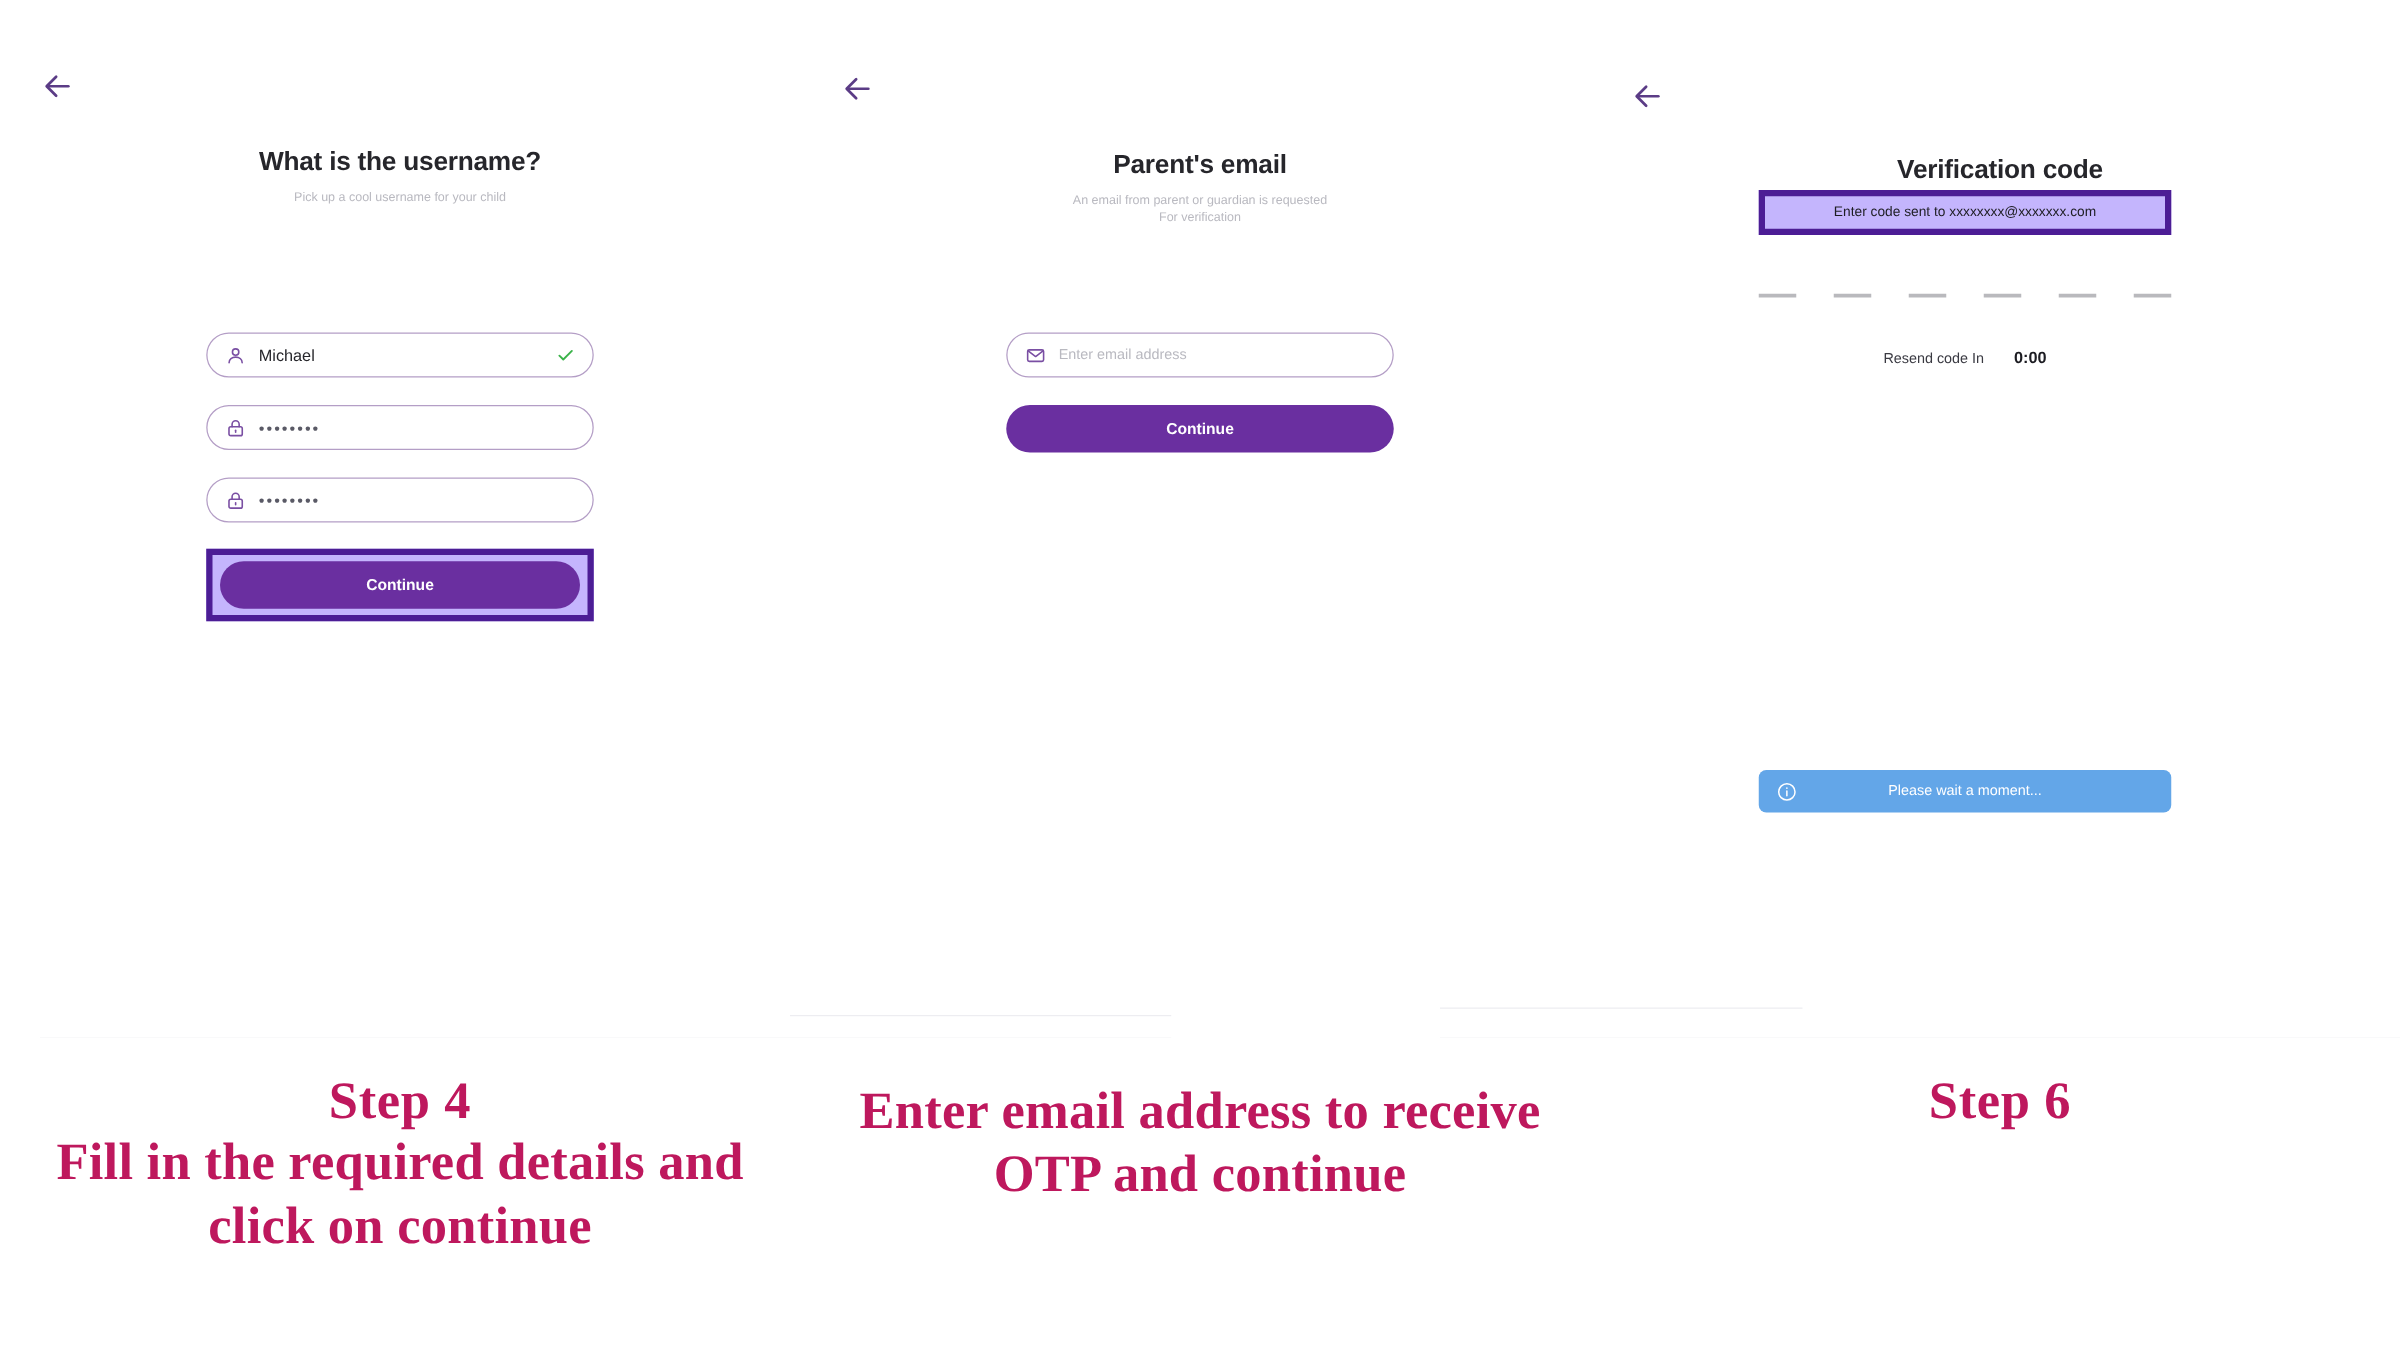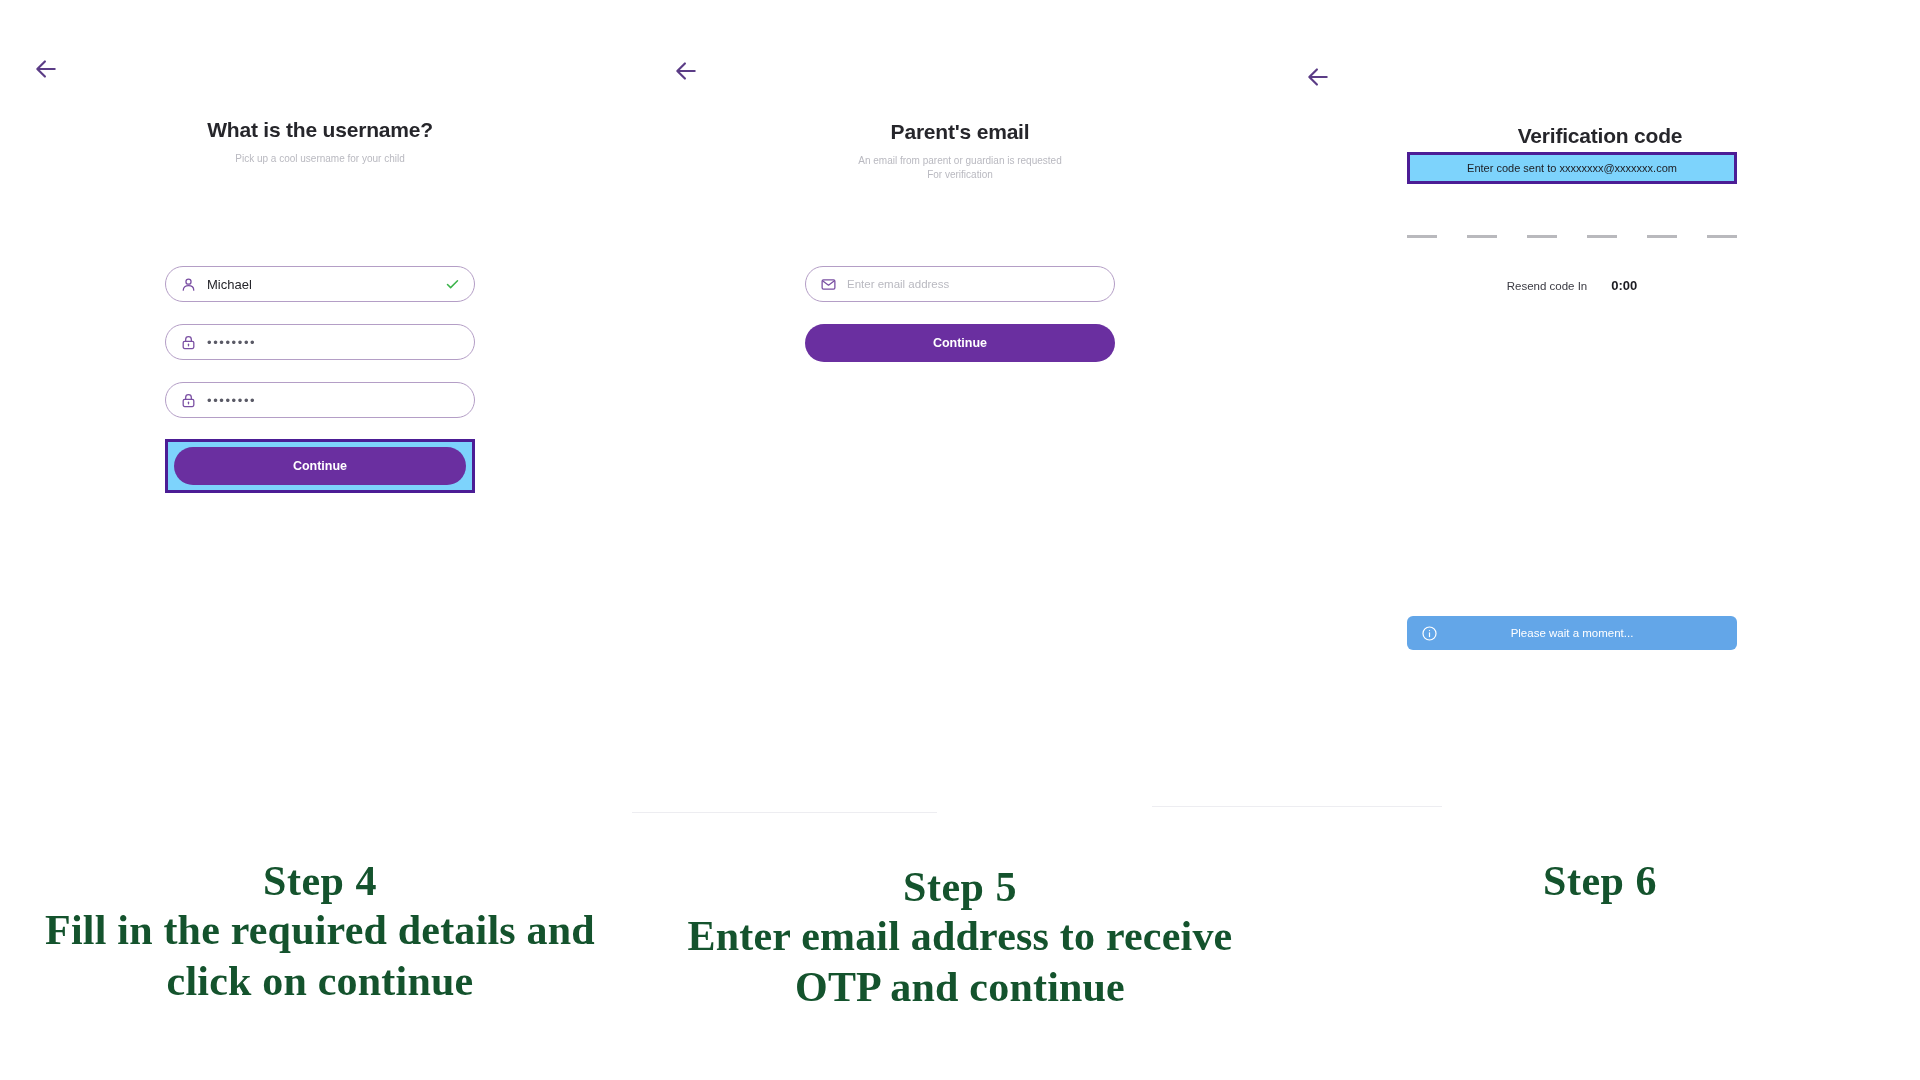--- a/index.html
+++ b/index.html
@@ -109,22 +109,22 @@
     font-size: 12.5px;
     font-weight: bold;
     cursor: pointer;
     border: none;
     width: 100%;
     font-family: "Liberation Sans", sans-serif;
   }
 
   
   .hl {
-    border: 3px solid #4c1d95;
-    background: #7dd3fc;
+    border: 5px solid #4c1d95;
+    background: #c4b5fd;
     padding: 5px 6px;
   }
 
   
   .otp-row {
     display: flex;
     justify-content: space-between;
     align-items: flex-end;
   }
   .otp-slot {
@@ -178,21 +178,21 @@
     top: 830px; left: 0;
     width: 1920px; height: 250px;
     display: flex;
     background: #ffffff;
   }
   .caption {
     flex: 1 1 33.333%;
     text-align: center;
     font-family: "Liberation Serif", serif;
     font-weight: bold;
-    color: #14532d;
+    color: #be185d;
     padding: 0 18px;
   }
   .cap-step {
     font-size: 42px;
     line-height: 1.12;
     letter-spacing: 0.5px;
   }
   .cap-text {
     font-size: 42px;
     line-height: 1.22;
@@ -360,21 +360,20 @@
   <div class="sep" style="top:806px; left:1152px; width:290px;"></div>
 
   <div class="captions">
 
     <div class="caption" style="padding-top:28px;">
       <div class="cap-step">Step 4</div>
       <div class="cap-text">Fill in the required details and click on continue</div>
     </div>
 
     <div class="caption" style="padding-top:34px;">
-      <div class="cap-step">Step 5</div>
       <div class="cap-text">Enter email address to receive OTP and continue</div>
     </div>
 
     <div class="caption" style="padding-top:28px;">
       <div class="cap-step">Step 6</div>
     </div>
 
   </div>
 
 </div>

